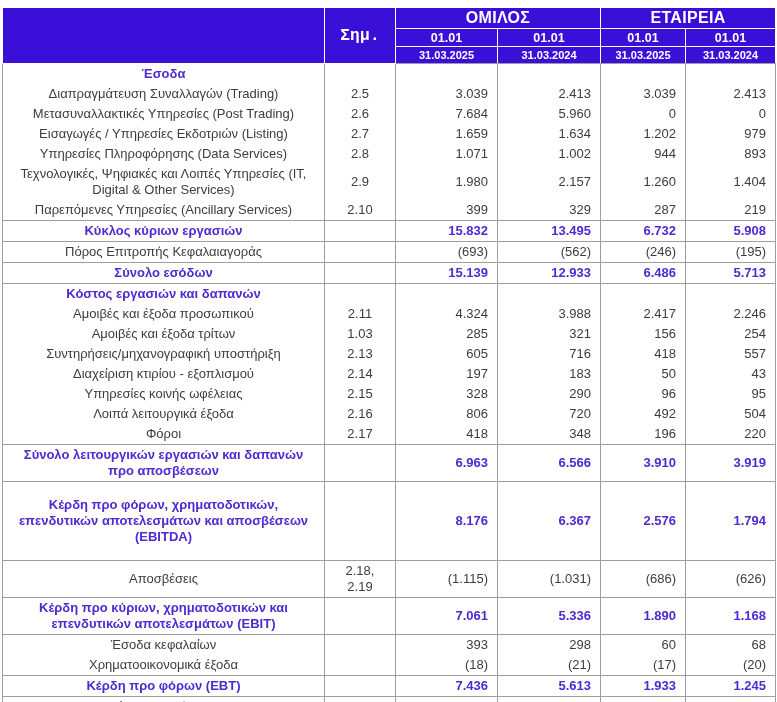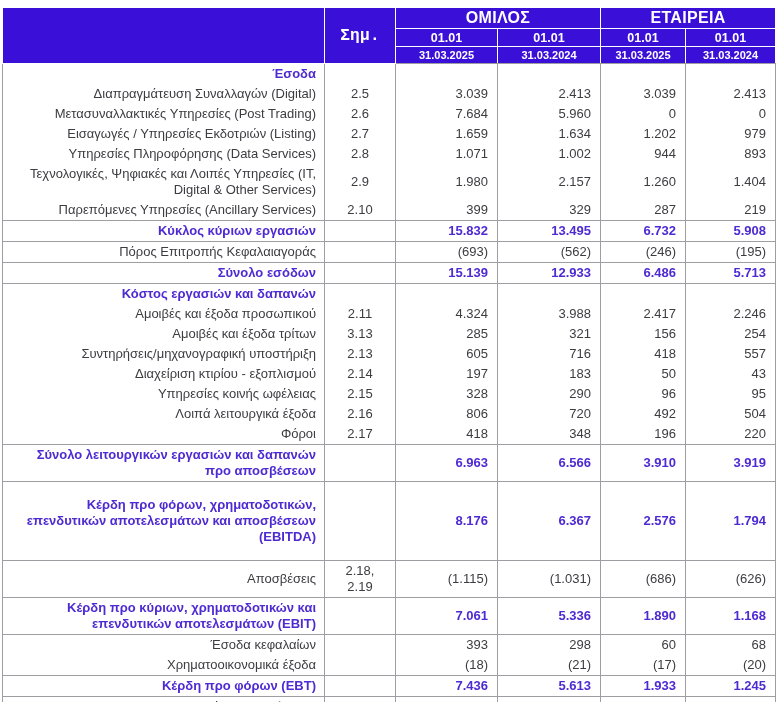--- a/index.html
+++ b/index.html
@@ -62,21 +62,21 @@
   tbody tr.total td{
     border-top:1px solid var(--grid);
     border-bottom:1px solid var(--grid);
     color:var(--accent);
     font-weight:bold;
   }
   tbody tr.section td{
     color:var(--accent);
     font-weight:bold;
   }
-  tbody td.lbl{text-align:right;}
+  tbody td.lbl{text-align:center;}
   tbody td.note{text-align:center;color:var(--body-text);font-weight:normal;}
   tbody td.val{text-align:right;padding-right:9px;}
   tbody tr.item td.val, tbody tr.item td.lbl{color:var(--body-text);}
   
   tbody tr:nth-child(20) td{padding-top:15px;padding-bottom:15px;}
 </style>
 </head>
 <body>
 
 <div class="sheet">
@@ -112,21 +112,21 @@
     <tbody>
         <tr class="section">
           <td class="lbl">Έσοδα</td>
           <td class="note"></td>
           <td class="val"></td>
           <td class="val"></td>
           <td class="val"></td>
           <td class="val"></td>
         </tr>
         <tr class="item">
-          <td class="lbl">Διαπραγμάτευση Συναλλαγών (Digital)</td>
+          <td class="lbl">Διαπραγμάτευση Συναλλαγών (Trading)</td>
           <td class="note">2.5</td>
           <td class="val">3.039</td>
           <td class="val">2.413</td>
           <td class="val">3.039</td>
           <td class="val">2.413</td>
         </tr>
         <tr class="item">
           <td class="lbl">Μετασυναλλακτικές Υπηρεσίες (Post Trading)</td>
           <td class="note">2.6</td>
           <td class="val">7.684</td>
@@ -201,21 +201,21 @@
         <tr class="item">
           <td class="lbl">Αμοιβές και έξοδα προσωπικού</td>
           <td class="note">2.11</td>
           <td class="val">4.324</td>
           <td class="val">3.988</td>
           <td class="val">2.417</td>
           <td class="val">2.246</td>
         </tr>
         <tr class="item">
           <td class="lbl">Αμοιβές και έξοδα τρίτων</td>
-          <td class="note">3.13</td>
+          <td class="note">1.03</td>
           <td class="val">285</td>
           <td class="val">321</td>
           <td class="val">156</td>
           <td class="val">254</td>
         </tr>
         <tr class="item">
           <td class="lbl">Συντηρήσεις/μηχανογραφική υποστήριξη</td>
           <td class="note">2.13</td>
           <td class="val">605</td>
           <td class="val">716</td>

